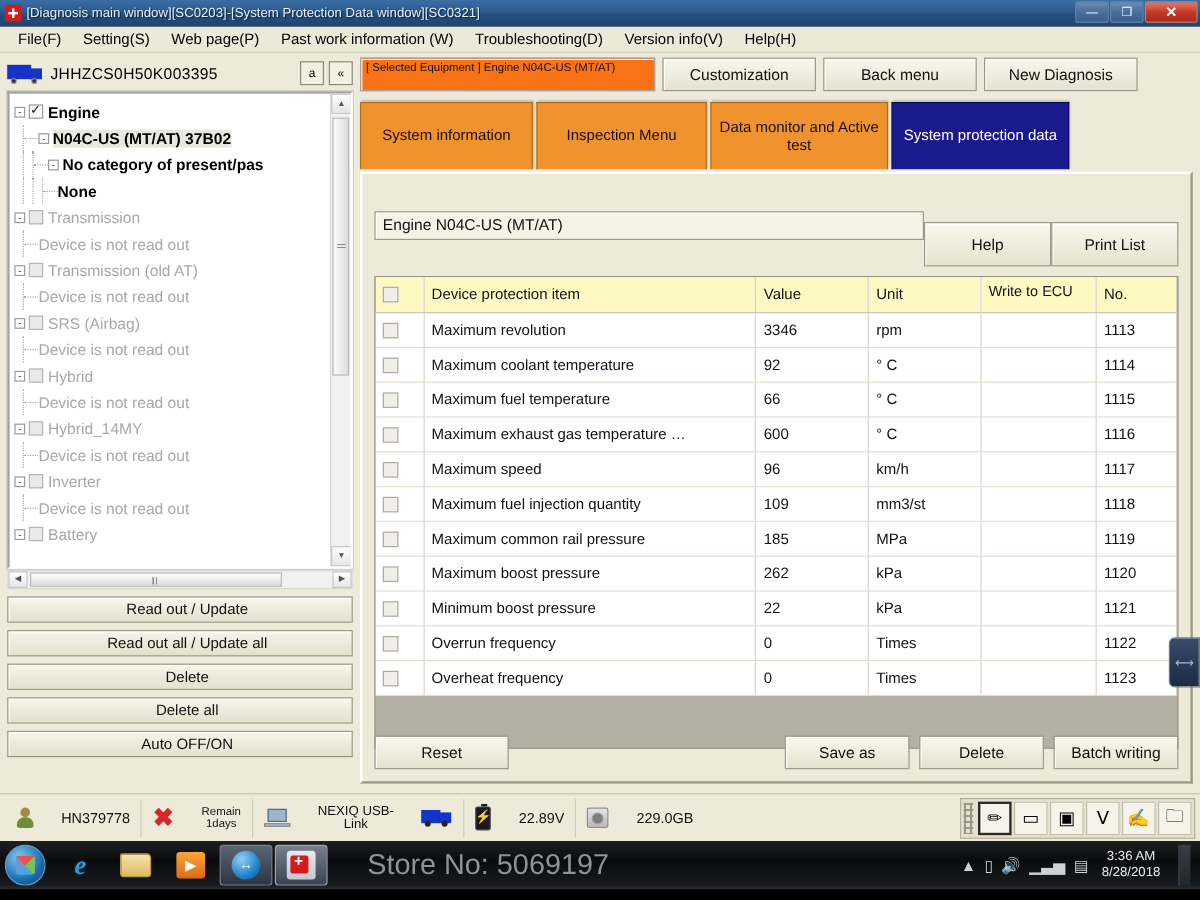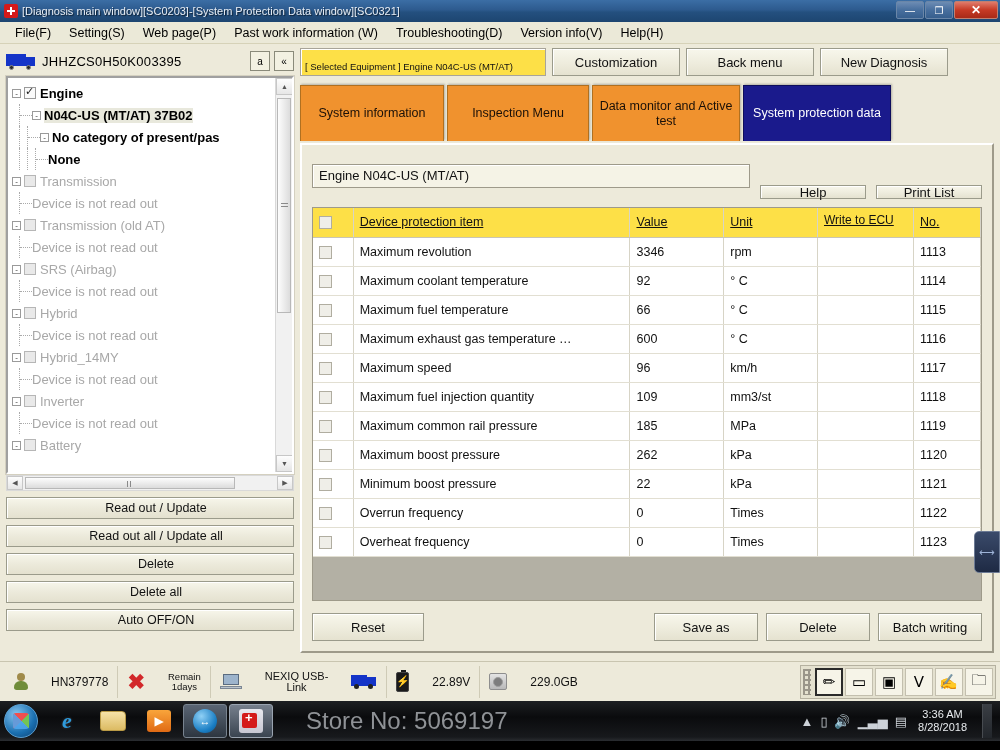--- a/index.html
+++ b/index.html
@@ -183,23 +183,23 @@
     padding-left: 12px;
   }
 
   
   #rightpanel { flex: 1; padding: 4px 6px 0 0; position: relative; }
 
   #topbar { display: flex; align-items: flex-start; gap: 6px; height: 30px; }
   #selected-eq {
     width: 246px; height: 28px;
     border: 1px solid #a8a499;
-    background: #fde047;
+    background: #f97316;
     font-size: 9.5px; line-height: 12px;
-    padding: 12px 4px; color: #111;
+    padding: 2px 4px; color: #111;
     box-shadow: inset 1px 1px 0 #fff;
   }
   .top-btn {
     height: 28px; min-width: 128px; padding: 0 10px;
     border: 1px solid #9b9b8b;
     background: linear-gradient(180deg,#f8f7ec 0%,#eeecdd 55%,#e5e2d0 100%);
     display: flex; align-items: center; justify-content: center;
     font-size: 13px; color: #111;
     box-shadow: inset 1px 1px 0 #fff;
   }
@@ -220,30 +220,30 @@
   .tab.orange { background: #f0922e; color: #1a1008; }
   .tab.active { background: #1a1a8c; color: #fff; border-color: #0d0d5c; }
 
   #content {
     position: absolute; left: 0; right: 6px; top: 99px; bottom: 8px;
     background: #edeada;
     border: 2px solid;
     border-color: #fff #9e9a8a #9e9a8a #fff;
   }
 
-  #hdrrow { display: flex; align-items: center; padding: 8px 10px 0 10px; gap: 10px; }
+  #hdrrow { display: flex; align-items: center; padding: 8px 10px 0 10px; gap: 0; }
   #eng-field {
     flex: 1; height: 24px;
     border: 1px solid #9e9a8a;
     background: #f5f3e6;
     font-size: 13px; padding: 3px 6px; color: #111;
     box-shadow: inset 1px 1px 0 #fff;
   }
   .hdr-btn {
-    width: 106px; height: 14px;
+    width: 106px; height: 37px;
     border: 1px solid #9b9b8b;
     background: linear-gradient(180deg,#f8f7ec 0%,#eeecdd 55%,#e5e2d0 100%);
     display: flex; align-items: center; justify-content: center;
     font-size: 13px; color: #111;
     box-shadow: inset 1px 1px 0 #fff;
     margin-top: 32px;
   }
 
   #gridwrap {
     margin: 8px 10px 0 10px;
@@ -255,25 +255,24 @@
   table.grid { width: 100%; border-collapse: collapse; background: #fff; }
   table.grid th, table.grid td {
     border-right: 1px solid #d7d4c6;
     border-bottom: 1px solid #e2dfd2;
     font-size: 12.5px; font-weight: normal;
     height: 29px; padding: 0 6px;
     color: #111; text-align: left; background: #fff;
     vertical-align: middle;
   }
   table.grid thead th {
-    background: #fde047;
+    background: #fef9c3;
     border-bottom: 1px solid #c9c5b5;
     height: 29px;
     overflow: hidden;
-    text-decoration: underline;
   }
   th.c-chk, td.c-chk { width: 36px; text-align: center; padding: 0; }
   th.c-item, td.c-item { width: 248px; }
   th.c-val, td.c-val { width: 84px; text-align: right; }
   td.c-val { text-align: right; }
   th.c-unit, td.c-unit { width: 84px; }
   th.c-write, td.c-write { width: 86px; }
   th.c-no, td.c-no { width: 60px; border-right: none; }
   .gridcb {
     width: 13px; height: 13px; border: 1px solid #b0ada0; background: #efeee8;

